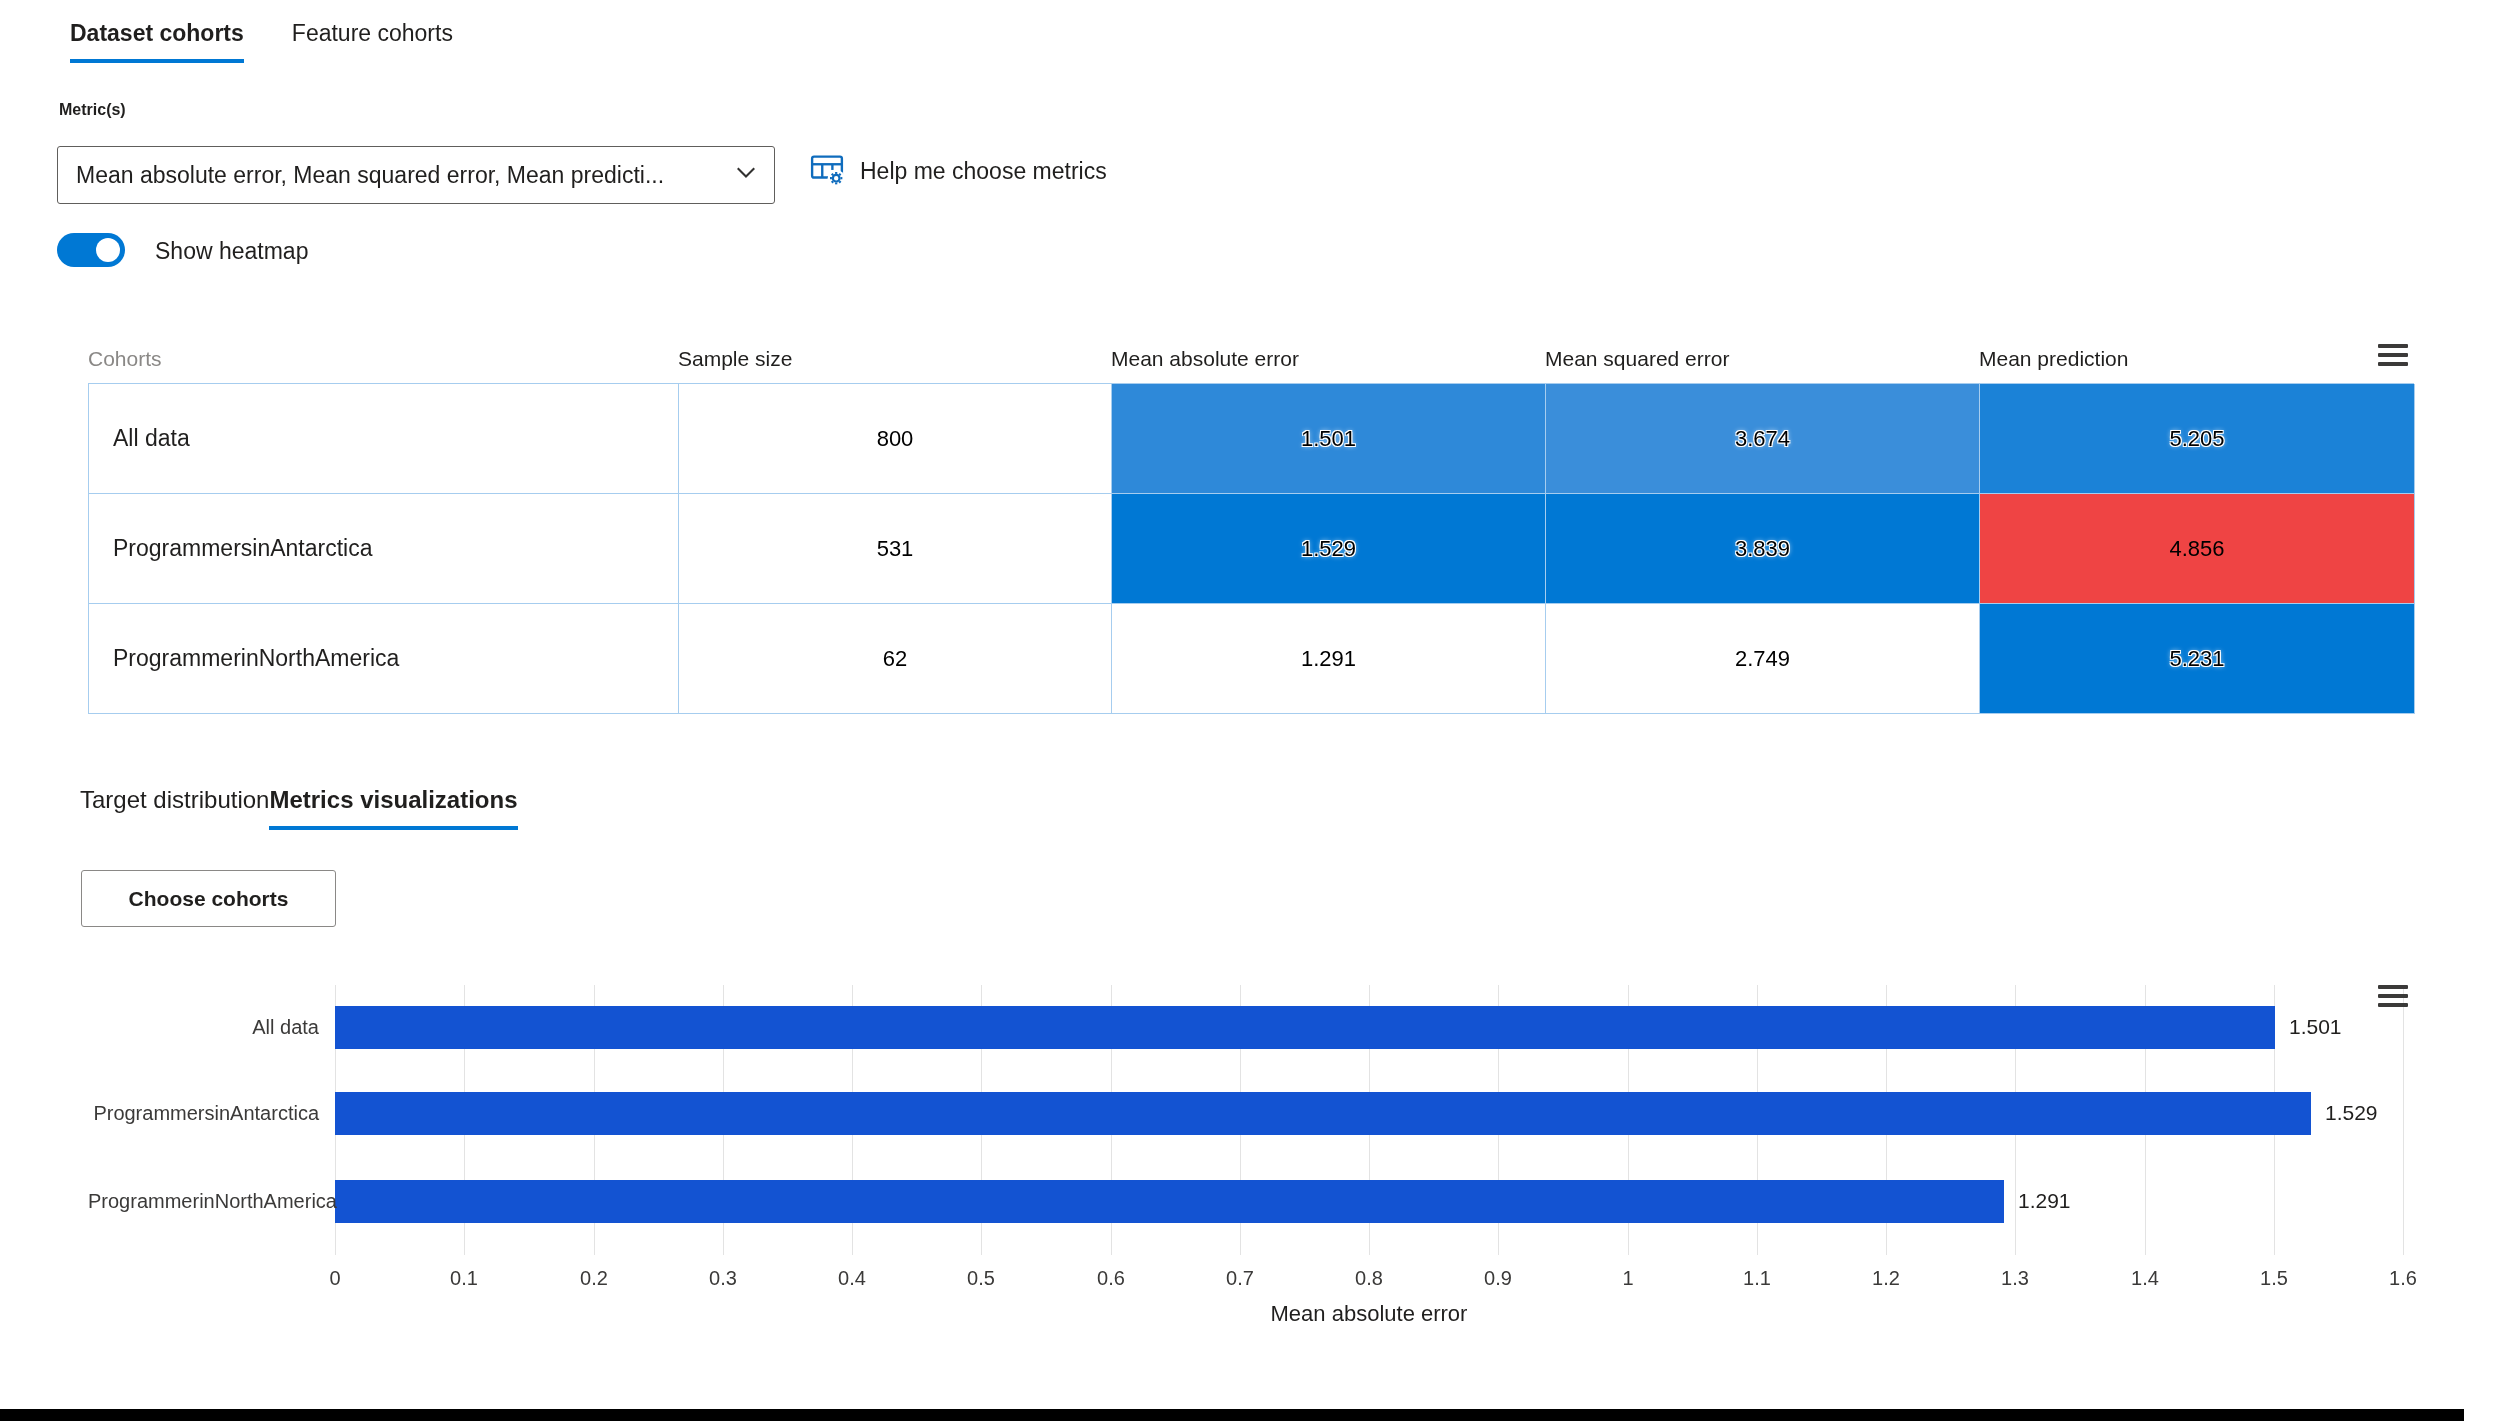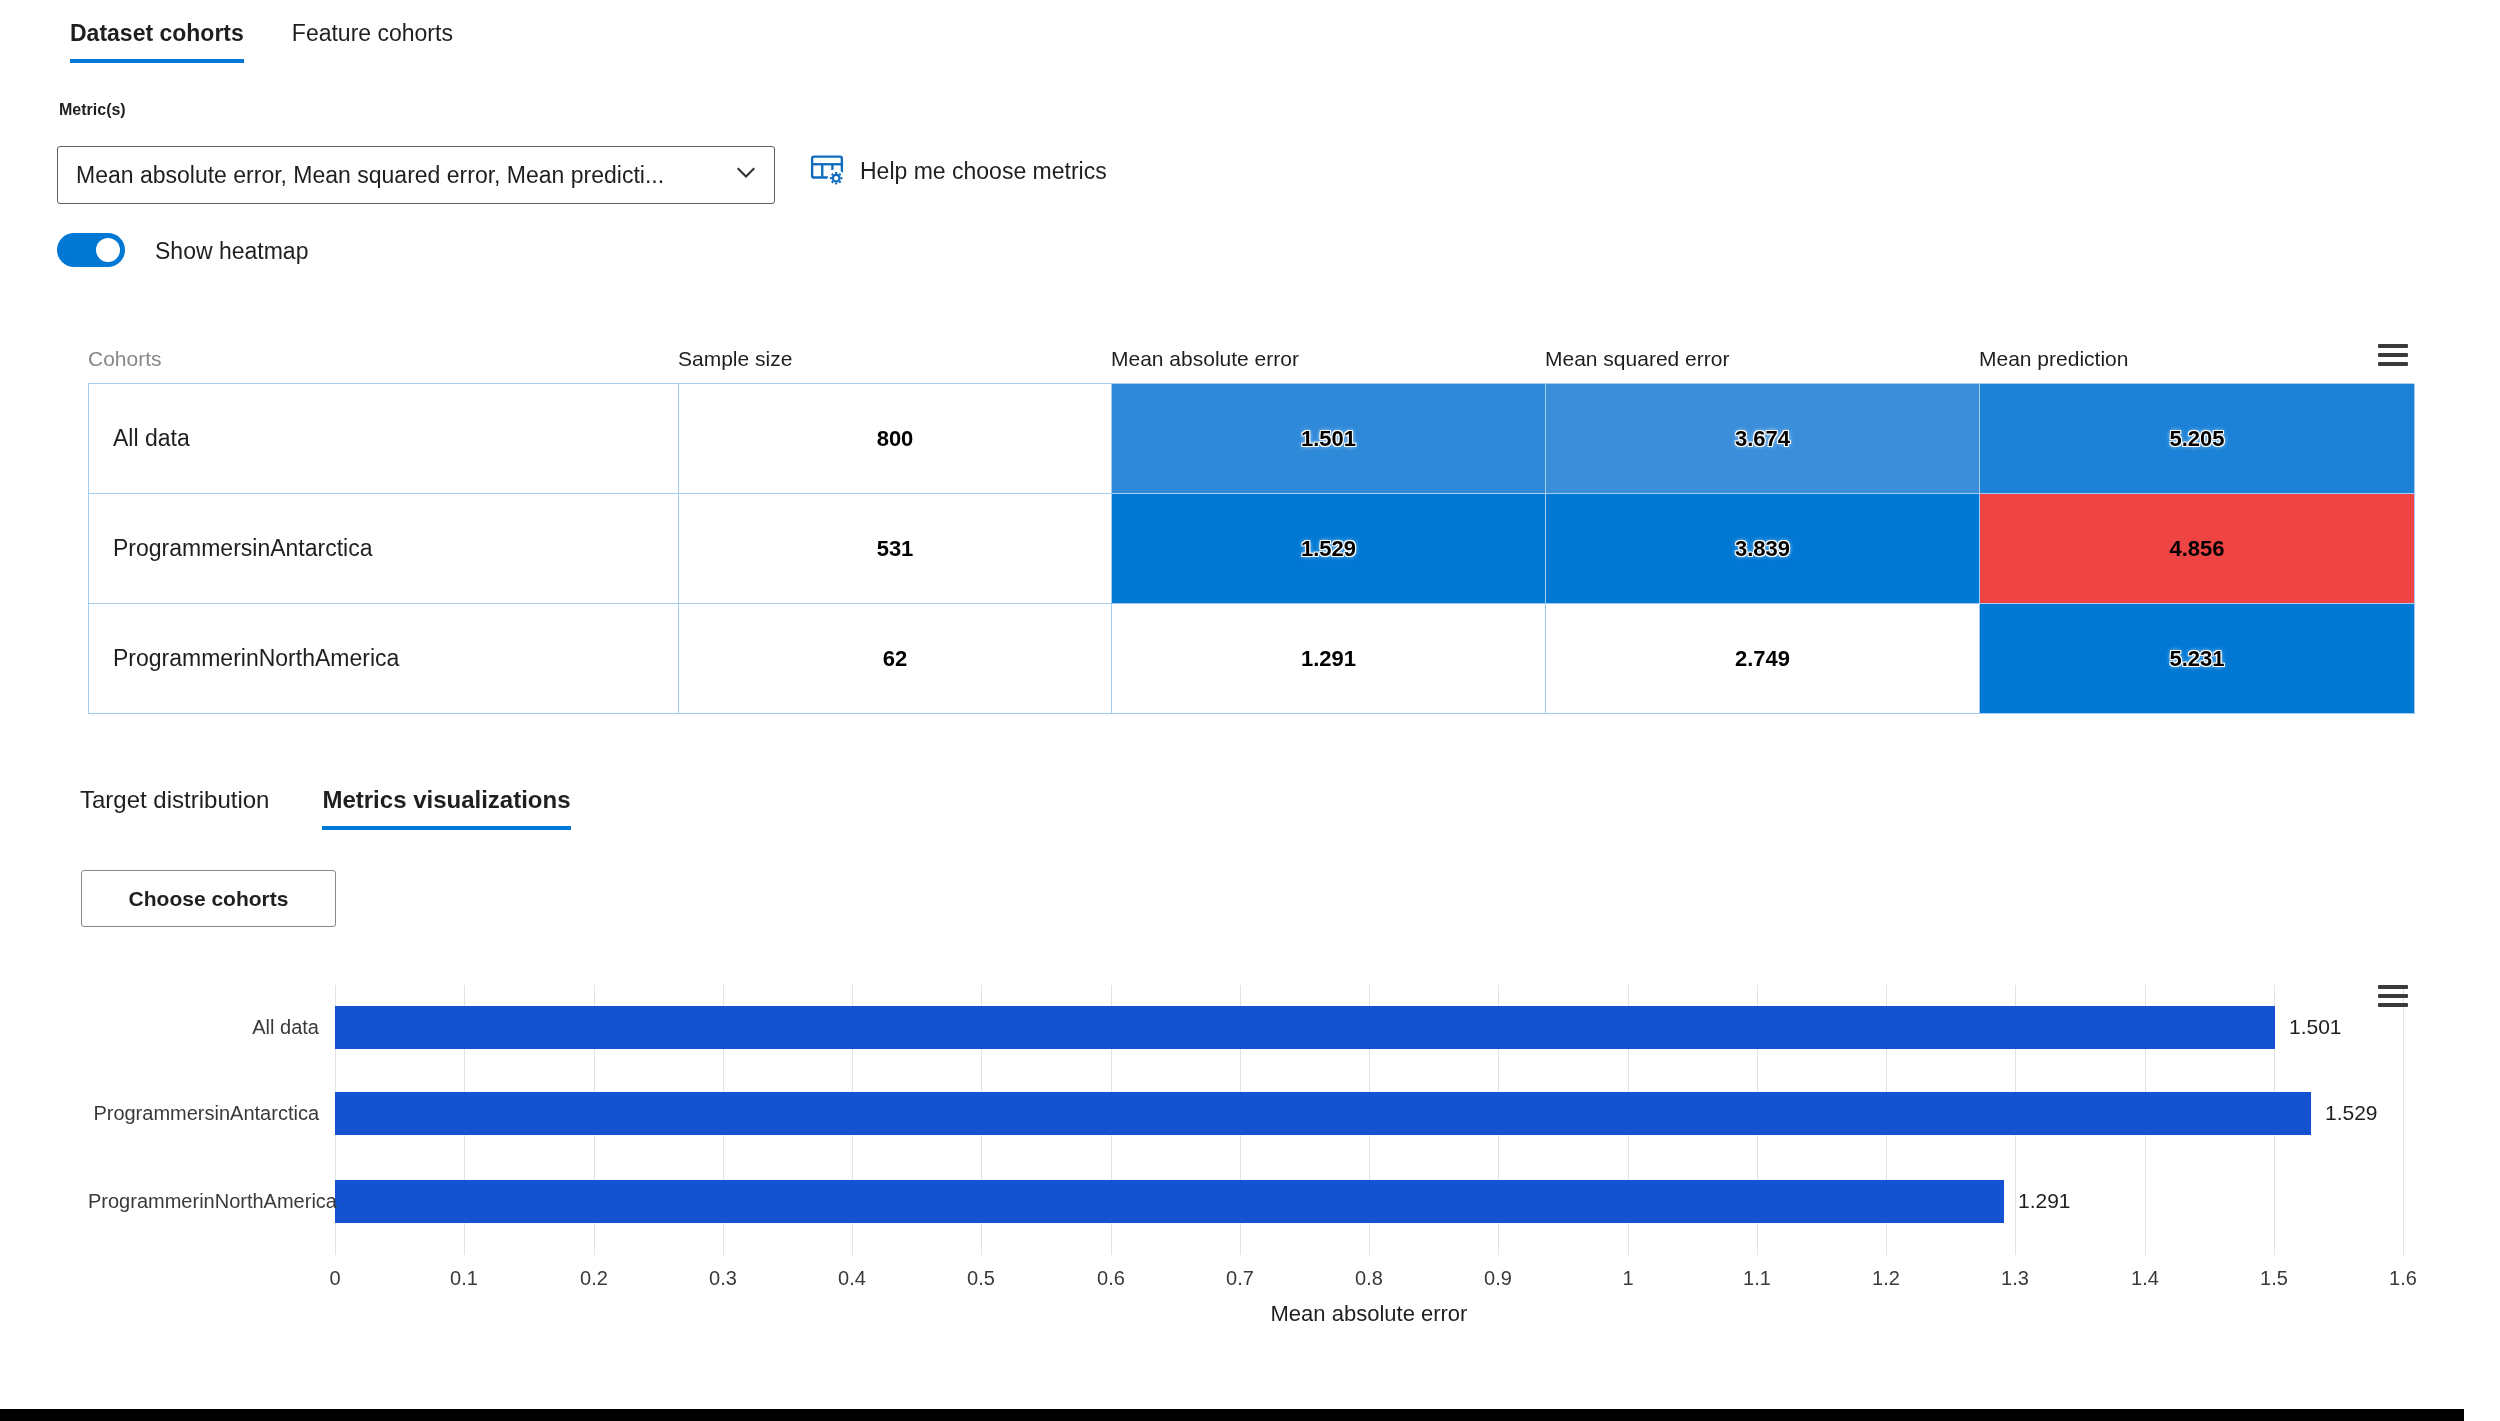--- a/index.html
+++ b/index.html
@@ -39,30 +39,30 @@
   .th { font-size: 21px; color: #201f1e; }
   .th-cohorts { color: #8a8886; }
   .tbody { border-top: 1px solid #a6cdef; border-left: 1px solid #a6cdef; }
   .trow { height: 110px; }
   .td {
     border-right: 1px solid #a6cdef; border-bottom: 1px solid #a6cdef;
     display: flex; align-items: center; justify-content: center;
     font-size: 22px; color: #000;
   }
   .td-name { justify-content: flex-start; padding-left: 24px; font-size: 23px; color: #201f1e; }
-  .td-size, .td-metric { font-weight: 700; text-align: right; }
+  .td-size, .td-metric { font-weight: 400; text-align: right; }
   .halo { text-shadow: -1px -1px 0 #fff, 1px -1px 0 #fff, -1px 1px 0 #fff, 1px 1px 0 #fff, 0 0 5px #fff; }
   .table-menu { position: absolute; right: 6px; top: 10px; }
 
   
   .menu-icon { display: flex; flex-direction: column; gap: 5px; width: 30px; cursor: pointer; }
   .menu-icon span { display: block; height: 4px; background: #3b3a39; border-radius: 1px; }
 
   
-  .viz-tabs { position: absolute; left: 80px; top: 786px; display: flex; gap: 53px; }
+  .viz-tabs { position: absolute; left: 80px; top: 786px; display: flex; }
   .viz-tab { font-size: 24px; color: #201f1e; padding-bottom: 12px; border-bottom: 4px solid transparent; cursor: pointer; }
   .viz-tab.active { font-weight: 700; border-bottom-color: #0078d4; }
 
   .choose-btn {
     position: absolute; left: 81px; top: 870px; width: 255px; height: 57px;
     border: 1px solid #8a8886; border-radius: 3px; background: #fff;
     font-size: 21px; font-weight: 700; color: #201f1e;
     display: flex; align-items: center; justify-content: center; cursor: pointer;
     font-family: "Liberation Sans", sans-serif;
   }

